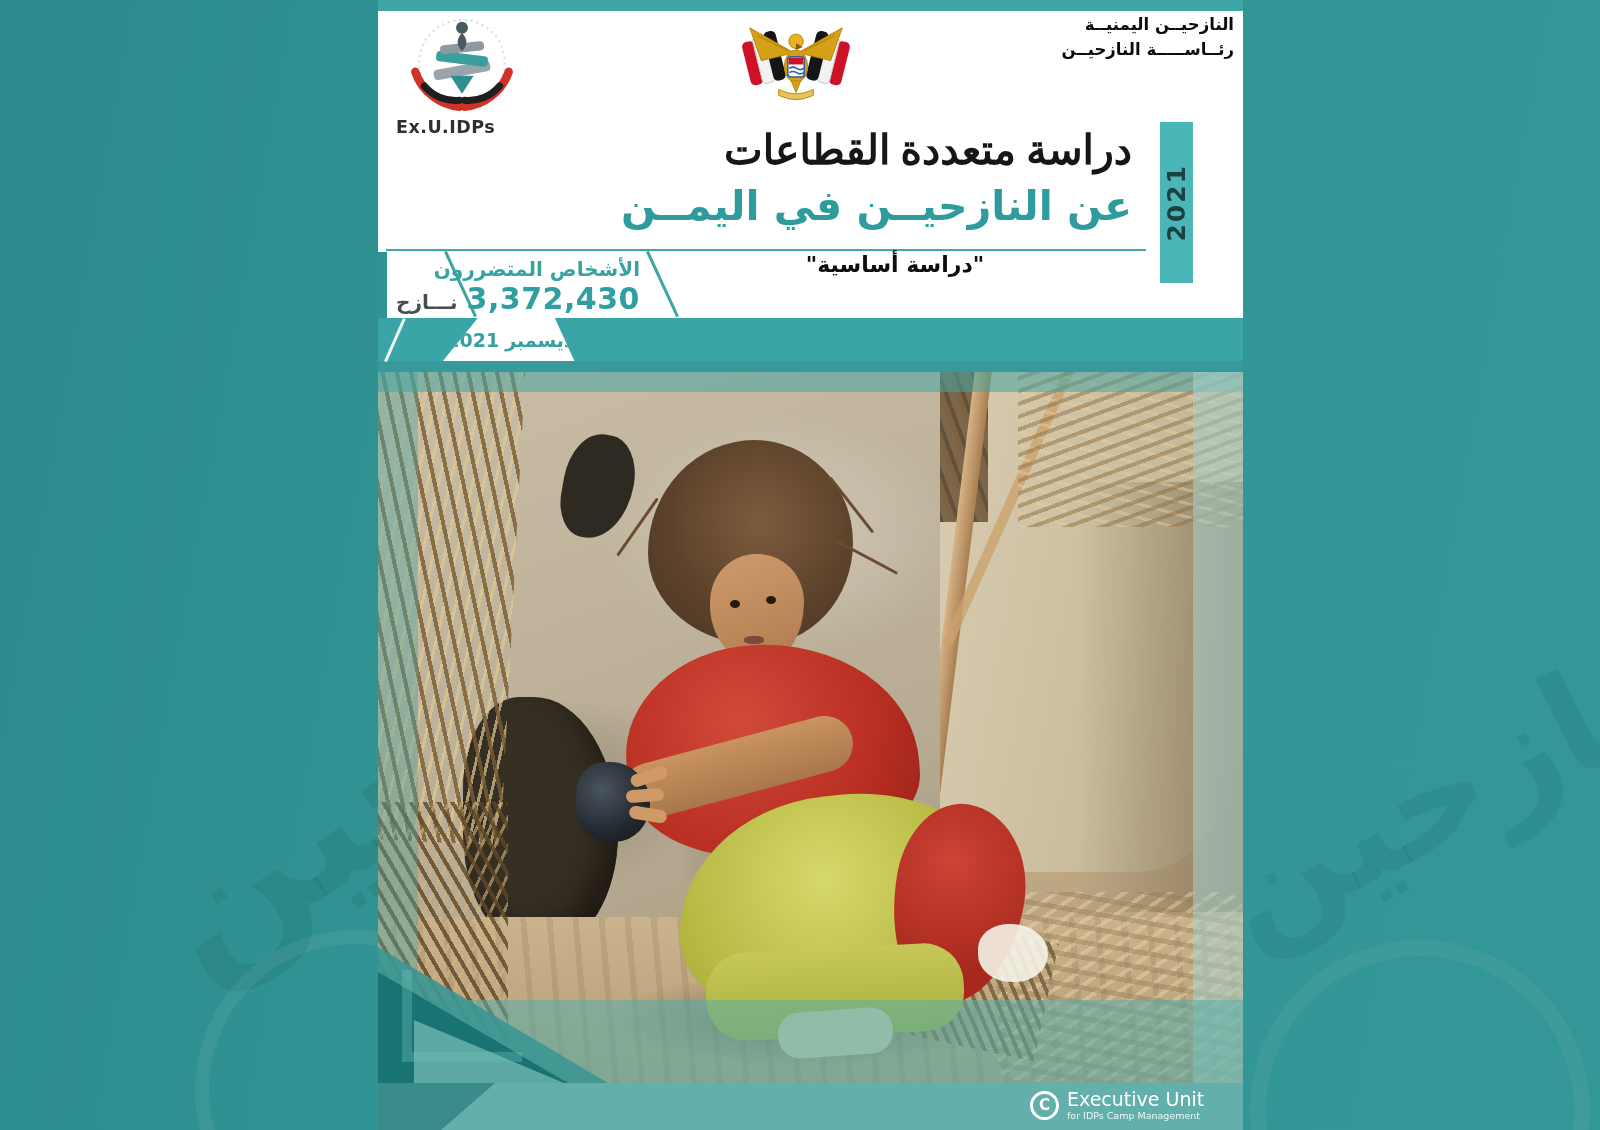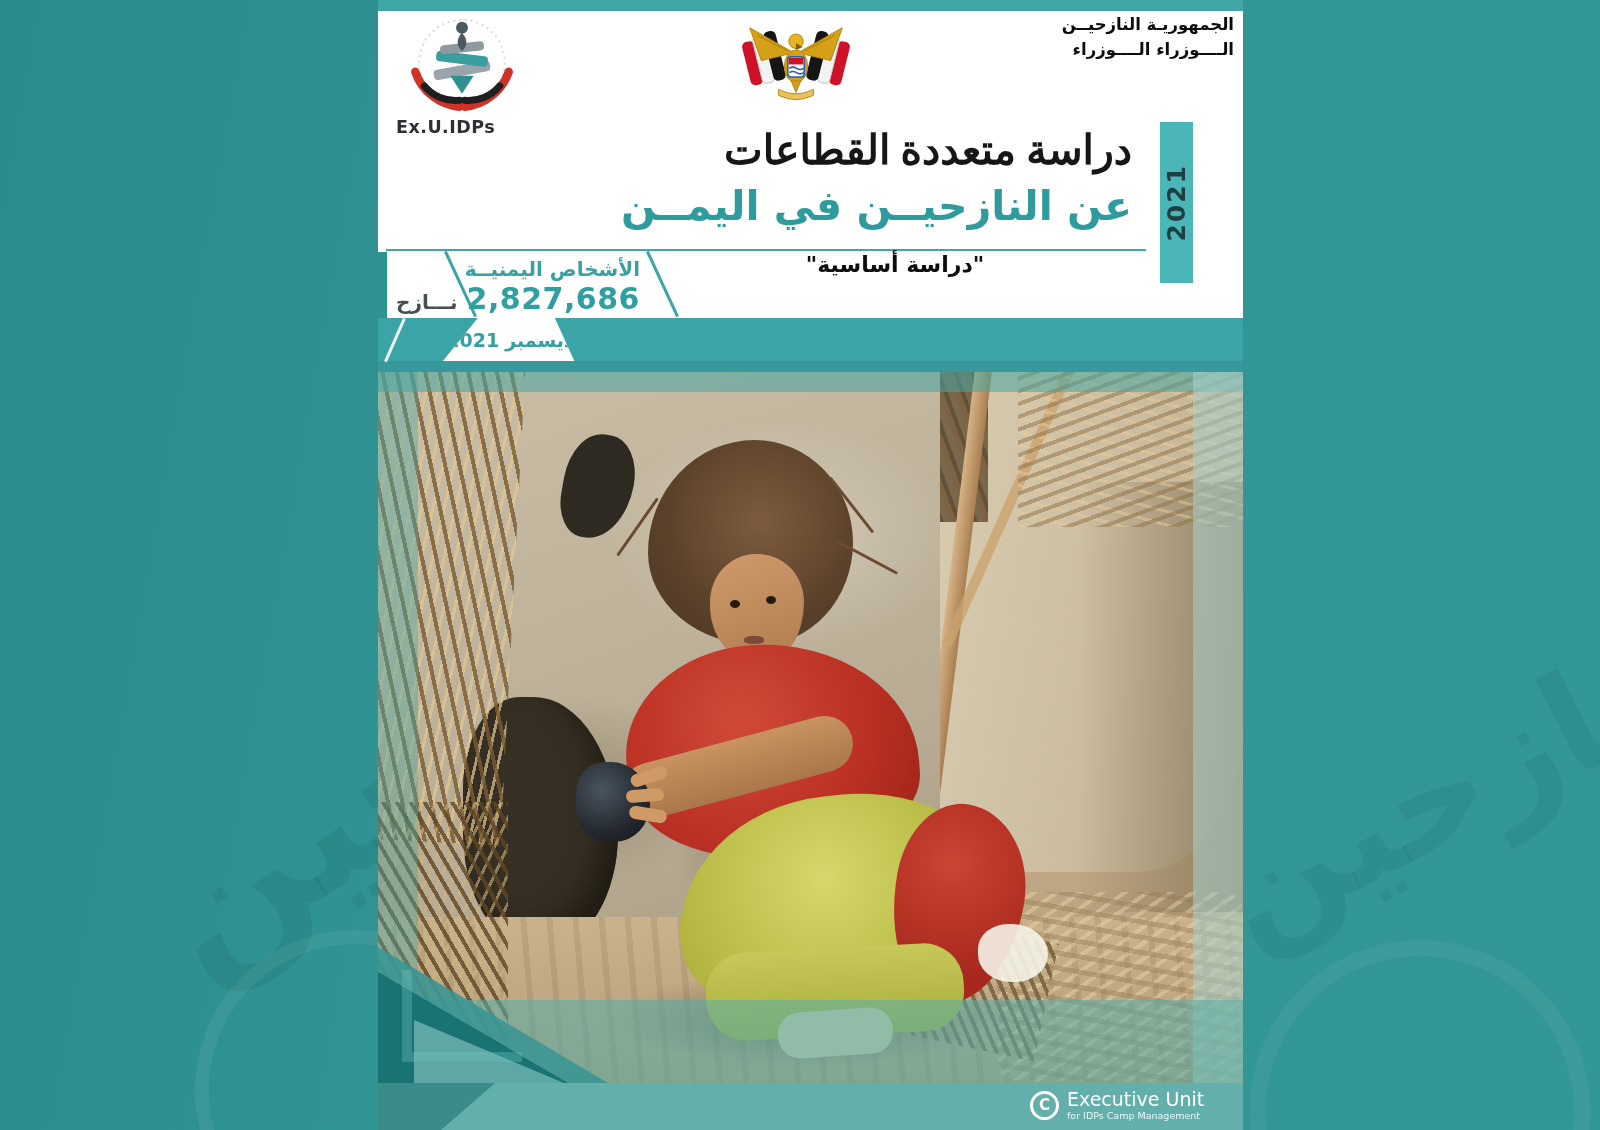--- a/index.html
+++ b/index.html
@@ -232,43 +232,43 @@
     <polygon points="60,22 67,26 60,29" fill="#8b5a00"></polygon>
     <rect x="51.5" y="36" width="17" height="21" rx="3" fill="#ffffff" stroke="#2b5fa3" stroke-width="1.6"></rect>
     <rect x="52.5" y="37" width="15" height="7" fill="#ce1126"></rect>
     <path d="M53,48 q4,-2.5 7.5,0 q4,2.5 7.5,0" stroke="#2b5fa3" stroke-width="1.6" fill="none"></path>
     <path d="M53,52.5 q4,-2.5 7.5,0 q4,2.5 7.5,0" stroke="#2b5fa3" stroke-width="1.6" fill="none"></path>
     <polygon points="55,61 65,61 60,73" fill="#d4a017" stroke="#b8860b"></polygon>
     <path d="M42,70 Q60,79 78,70 L78,76 Q60,85 42,76 Z" fill="#e6c35c" stroke="#b8860b"></path>
   </svg>
 
   <div class="gov" dir="rtl">
-    <div>الجمهوريـة النازحيــن</div>
-    <div>الــــوزراء الــــوزراء</div>
+    <div>النازحيــن اليمنيــة</div>
+    <div>رئــاســـــة النازحيــن</div>
   </div>
 
   <div class="title" dir="rtl">
     <div class="title-l1">دراسة متعددة القطاعات</div>
     <div class="title-l2">عن النازحيــن في اليمــن</div>
   </div>
 
   <div class="year-box">
     <span>2021</span>
   </div>
 
   <div class="subtitle" dir="rtl">"دراسة أساسية"</div>
 
   <div class="hline"></div>
   <div class="vbar"></div>
   <div class="diag diag-a"></div>
   <div class="diag diag-b"></div>
-  <div class="impact-label" dir="rtl">الأشخاص اليمنيــة</div>
+  <div class="impact-label" dir="rtl">الأشخاص المتضررون</div>
   <div class="impact-row">
     <span class="impact-unit">نـــازح</span>
-    <span class="impact-count">2,827,686</span>
+    <span class="impact-count">3,372,430</span>
   </div>
 
   <div class="date-strip"></div>
   <div class="date-wdiag"></div>
   <div class="date-box">
     <span>2021</span>
     <span>ديسمبر</span>
   </div>
   <div class="gap-strip"></div>
 

